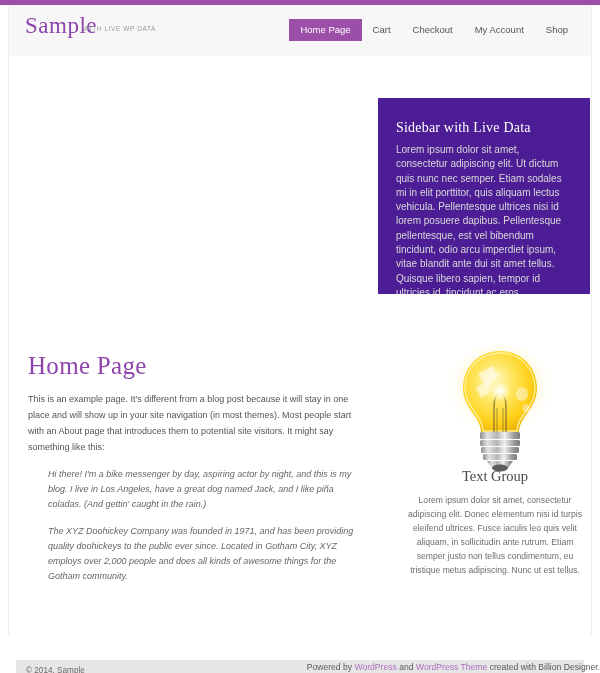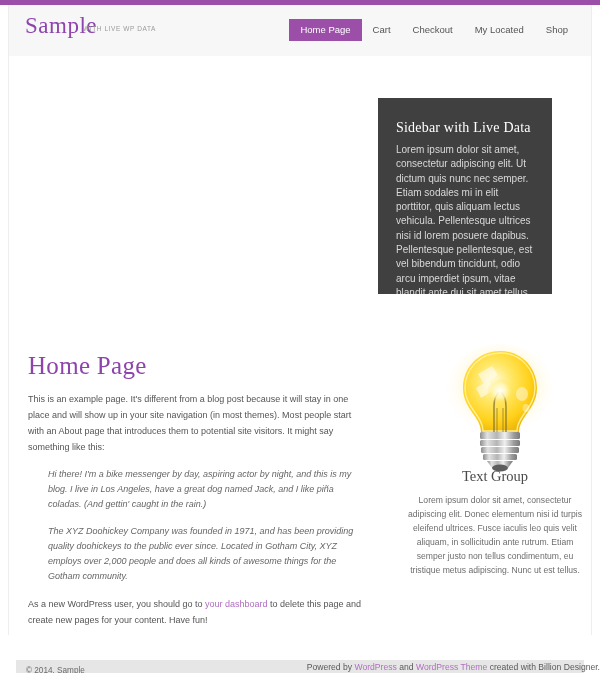--- a/index.html
+++ b/index.html
@@ -93,23 +93,23 @@
   .nav-item.active {
     background: #9b4fa8;
     color: #ffffff;
   }
 
   
   .sidebar-widget {
     position: absolute;
     left: 378px;
     top: 98px;
-    width: 174px;
+    width: 212px;
     height: 196px;
-    background: #404040;
+    background: #4c1d95;
     box-sizing: border-box;
     padding: 22px 18px 10px 18px;
     overflow: hidden;
   }
   .sidebar-title {
     font-family: "Liberation Serif", serif;
     font-size: 14px;
     color: #ffffff;
     margin: 0 0 7px 0;
     font-weight: normal;
@@ -233,21 +233,21 @@
 <div class="site-header">
 
   <div class="brand">
     <span class="brand-title">Sample</span><span class="brand-tagline">WITH LIVE WP DATA</span>
   </div>
 
   <nav class="main-nav">
     <span class="nav-item active">Home Page</span>
     <span class="nav-item">Cart</span>
     <span class="nav-item">Checkout</span>
-    <span class="nav-item">My Located</span>
+    <span class="nav-item">My Account</span>
     <span class="nav-item">Shop</span>
   </nav>
 
 </div>
 
 <aside class="sidebar-widget">
   <h2 class="sidebar-title">Sidebar with Live Data</h2>
   <p class="sidebar-text">Lorem ipsum dolor sit amet, consectetur adipiscing elit. Ut dictum quis nunc nec semper. Etiam sodales mi in elit porttitor, quis aliquam lectus vehicula. Pellentesque ultrices nisi id lorem posuere dapibus. Pellentesque pellentesque, est vel bibendum tincidunt, odio arcu imperdiet ipsum, vitae blandit ante dui sit amet tellus. Quisque libero sapien, tempor id ultricies id, tincidunt ac eros.</p>
 </aside>
 
@@ -303,21 +303,20 @@
     <path d="M45 117 L71 117 L66 124 L50 124 Z" fill="url(#metal)"></path>
     <ellipse cx="58" cy="124" rx="8" ry="3.5" fill="#5d5d5d"></ellipse>
   </svg>
 </div>
 
 <main class="content-col">
   <h1 class="page-title">Home Page</h1>
   <p class="body-text">This is an example page. It's different from a blog post because it will stay in one place and will show up in your site navigation (in most themes). Most people start with an About page that introduces them to potential site visitors. It might say something like this:</p>
   <blockquote class="quote">Hi there! I'm a bike messenger by day, aspiring actor by night, and this is my blog. I live in Los Angeles, have a great dog named Jack, and I like piña coladas. (And gettin' caught in the rain.)</blockquote>
   <blockquote class="quote">The XYZ Doohickey Company was founded in 1971, and has been providing quality doohickeys to the public ever since. Located in Gotham City, XYZ employs over 2,000 people and does all kinds of awesome things for the Gotham community.</blockquote>
-  <p class="body-text"><span>As a new WordPress user, you should go to </span><a href="#">your dashboard</a><span> to delete this page and create new pages for your content. Have fun!</span></p>
 </main>
 
 <section class="text-group">
   <h2 class="text-group-title">Text Group</h2>
   <p class="text-group-body">Lorem ipsum dolor sit amet, consectetur adipiscing elit. Donec elementum nisi id turpis eleifend ultrices. Fusce iaculis leo quis velit aliquam, in sollicitudin ante rutrum. Etiam semper justo non tellus condimentum, eu tristique metus adipiscing. Nunc ut est tellus.</p>
 </section>
 
 <div class="footer-bar">
   <span class="footer-copy">© 2014, Sample</span>
 </div>

